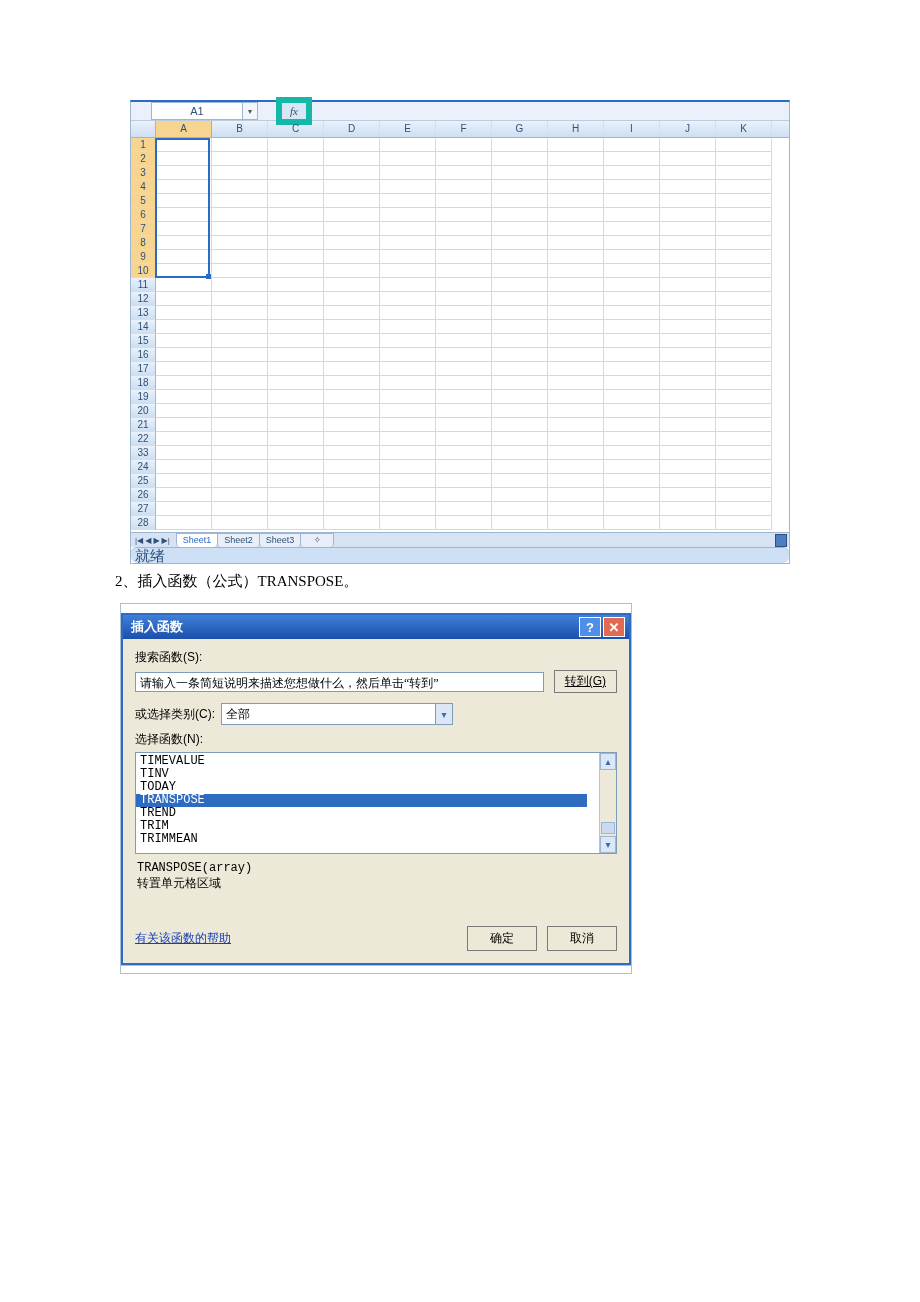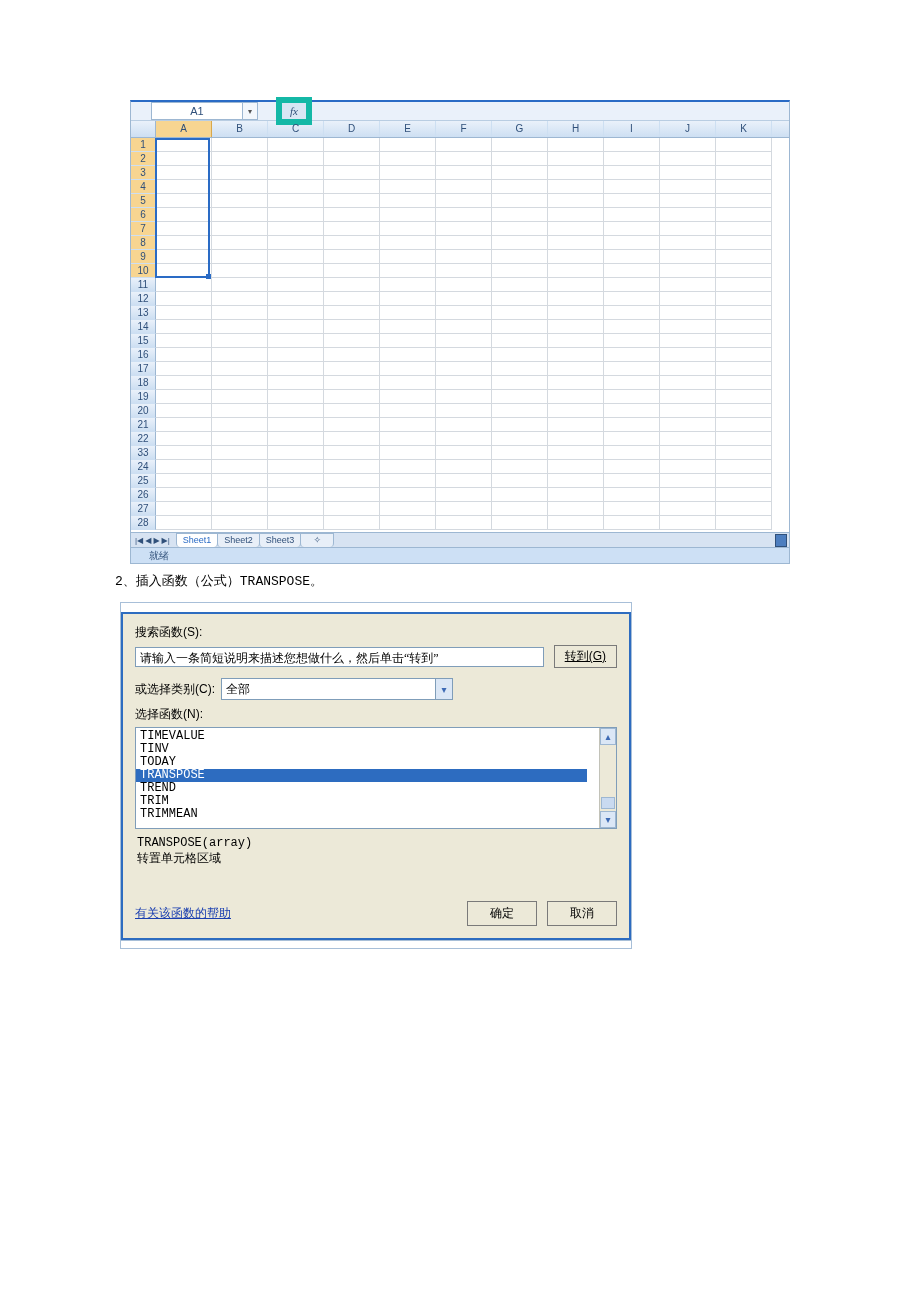--- a/index.html
+++ b/index.html
@@ -155,30 +155,31 @@
     position: absolute;
     right: 2px; top: 1px;
     width: 10px; height: 11px;
     background: #4d7ebf;
     border: 1px solid #30507a;
   }
   .status-bar {
     height: 15px;
     background: #cde0f5;
     border-top: 1px solid #9db7d2;
-    font-size: 10px;
+    font-size: 15px;
     color: #30507a;
-    padding-left: 18px;
+    padding-left: 4px;
     line-height: 15px;
+    border-radius: 6px;
   }
   
   .instruction {
     margin: 8px 115px 12px 115px;
-    font-size: 13px;
-    font-family: Liberation Mono, monospace;
+    font-size: 15px;
+    font-family: Liberation Serif, serif;
   }
   
   .dialog-wrap {
     margin-left: 120px;
     width: 510px;
     border: 1px solid #a8bfd8;
     border-top: none;
   }
   .dlg-top-seg {
     height: 10px;
@@ -758,20 +759,26 @@
 
   <div class="dialog-wrap">
     <div class="dlg-top-seg">
         <div></div>
         <div></div>
         <div></div>
         <div></div>
         <div></div>
       </div>
     <div class="dialog">
+      <div class="dlg-title">
+        <span>插入函数</span>
+        <span class="sp"></span>
+        <span class="dlg-btn dlg-help">?</span>
+        <span class="dlg-btn dlg-close">✕</span>
+      </div>
       <div class="dlg-body">
         <div class="dlg-label">搜索函数(S):</div>
         <div class="dlg-row">
           <div class="txt">请输入一条简短说明来描述您想做什么，然后单击“转到”</div>
           <button class="go-btn">转到(G)</button>
         </div>
         <div class="dlg-row" style="margin-top:10px;">
           <span>或选择类别(C):</span>
           <div class="combo" style="margin-left:6px;font-family:Liberation Serif, serif;">
             <span>全部</span>

